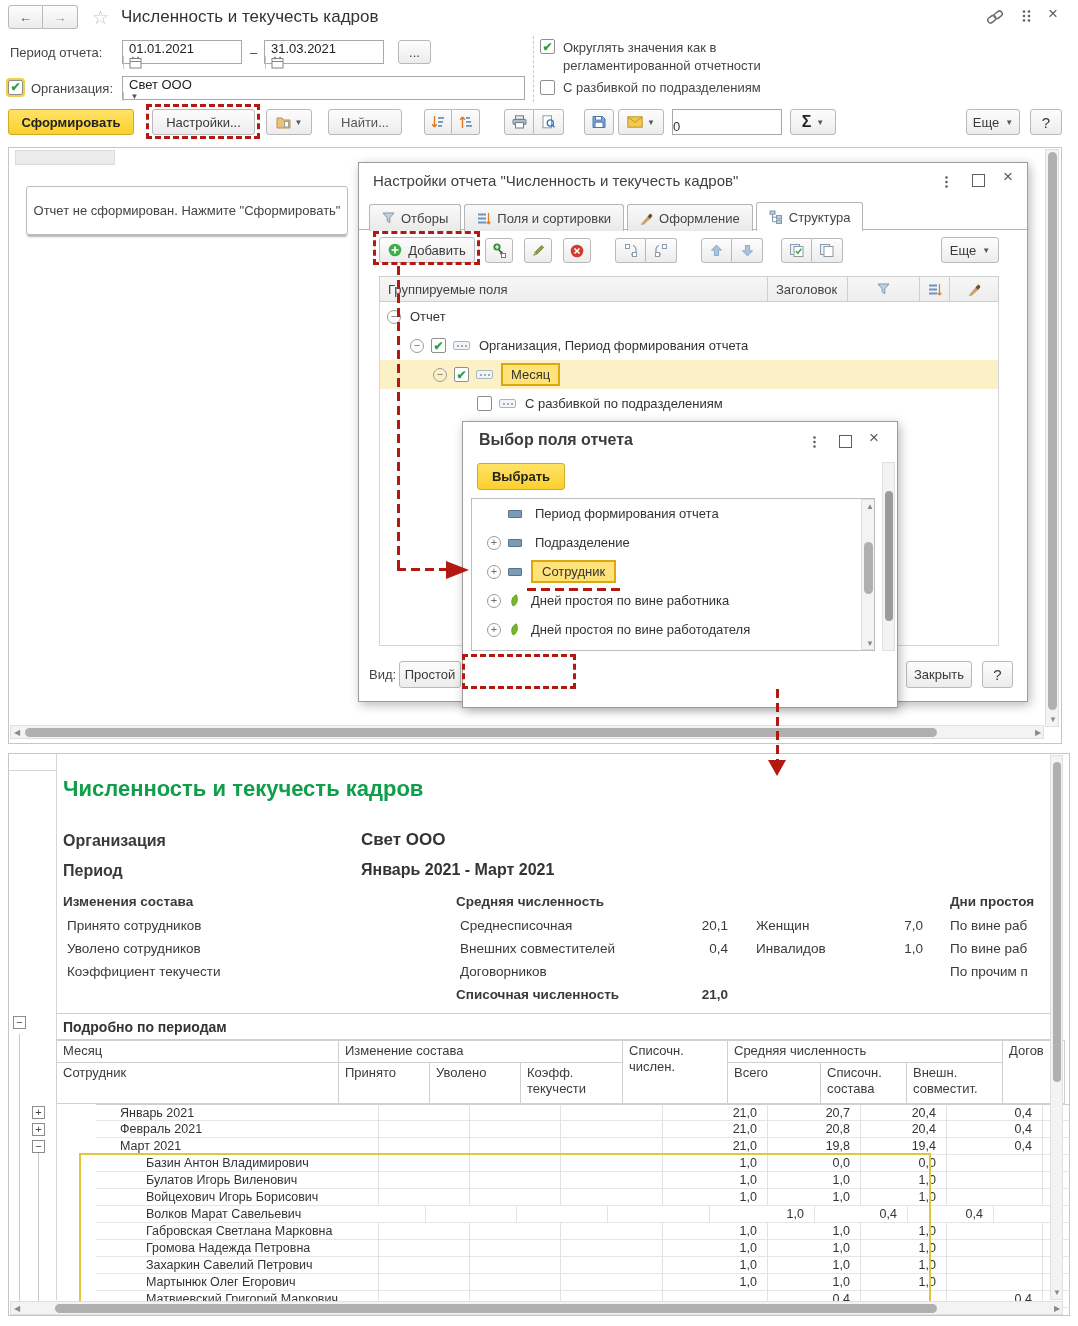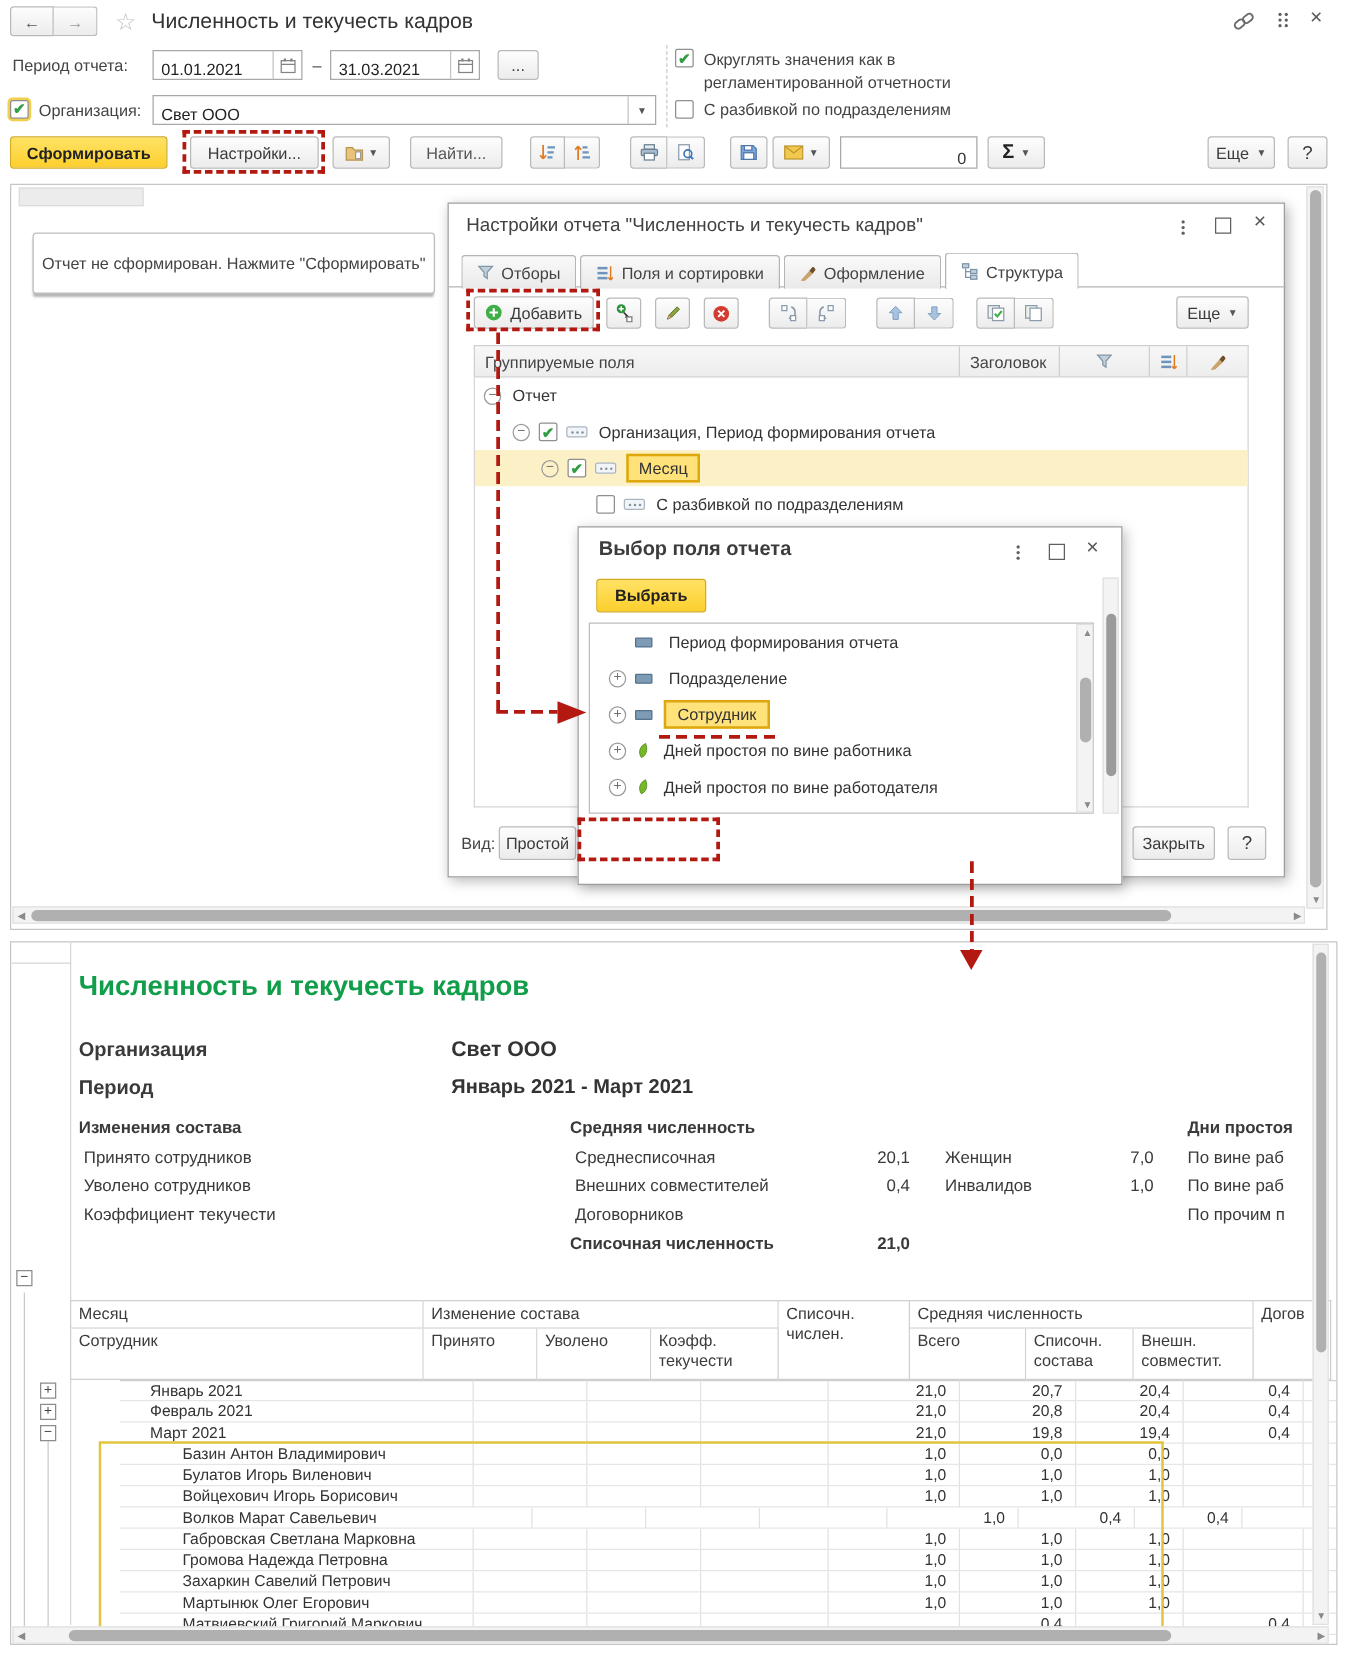--- a/index.html
+++ b/index.html
@@ -4,22 +4,22 @@
 <style>
   html,body{margin:0;padding:0;background:#fff;}
   .app{position:relative;width:1078px;height:1326px;background:#fff;overflow:hidden;
        font-family:"Liberation Sans", sans-serif;font-size:13px;color:#333;}
   .abs{position:absolute;}
   .btn{display:inline-flex;align-items:center;justify-content:center;gap:5px;
        background:linear-gradient(#fdfdfd,#ececec);border:1px solid #b9b9b9;border-radius:3px;
        font-size:13px;color:#3a3a3a;box-sizing:border-box;cursor:default;}
   .btn-yellow{background:linear-gradient(#ffe265,#fccf2d);border:1px solid #d3ab22;font-weight:bold;color:#222;}
   .iconbtn{padding:0;}
-  .inp{box-sizing:border-box;border:1px solid #a8a8a8;background:#fff;display:flex;align-items:flex-end;
-       font-size:13px;color:#222;}
+  .inp{box-sizing:border-box;border:1px solid #a8a8a8;background:#fff;display:flex;align-items:flex-start;
+       font-size:13px;color:#222;flex-direction:column;}
   .cb{width:15px;height:15px;border:1px solid #8f8f8f;border-radius:2px;background:#fff;display:inline-flex;
       align-items:center;justify-content:center;box-sizing:border-box;}
   .cb .tk{color:#2f9e44;font-size:12px;font-weight:bold;line-height:1;}
   .cb-focus{box-shadow:0 0 0 2px #f0d04c;}
   .ddarrow{font-size:8px;color:#555;}
   .vdash{width:3px;background:repeating-linear-gradient(180deg,#b31811 0 9px,rgba(0,0,0,0) 9px 14px);}
   .hdash{height:3px;background:repeating-linear-gradient(90deg,#b31811 0 9px,rgba(0,0,0,0) 9px 14px);}
   .dashrect{border:3px dashed #b31811;box-sizing:border-box;background:transparent;}
   .panel{border:1px solid #c6c6c6;background:#fff;box-sizing:border-box;}
   .dlg{background:#fff;border:1px solid #9d9d9d;box-shadow:2px 3px 10px rgba(0,0,0,.28);box-sizing:border-box;}
@@ -271,20 +271,22 @@
     <div class="abs sumlbl" style="left:747px;top:164px;">Женщин</div>
     <div class="abs sumval" style="left:844px;top:164px;width:70px;">7,0</div>
     <div class="abs sumlbl" style="left:747px;top:187px;">Инвалидов</div>
     <div class="abs sumval" style="left:844px;top:187px;width:70px;">1,0</div>
 
     <div class="abs b sumlbl" style="left:941px;top:140px;white-space:nowrap;">Дни простоя</div>
     <div class="abs sumlbl" style="left:941px;top:164px;white-space:nowrap;">По вине раб</div>
     <div class="abs sumlbl" style="left:941px;top:187px;white-space:nowrap;">По вине раб</div>
     <div class="abs sumlbl" style="left:941px;top:210px;white-space:nowrap;">По прочим п</div>
 
+    <div class="abs b" style="left:47px;top:259px;width:1007px;height:27px;border-top:1px solid #cfcfcf;border-bottom:1px solid #cfcfcf;
+                display:flex;align-items:center;padding-left:7px;box-sizing:border-box;font-size:14px;color:#333;">Подробно по периодам</div>
 
     <div class="abs hc" style="left:47px;top:286px;width:283px;height:23px;border-left:1px solid #cfcfcf;">Месяц</div>
     <div class="abs hc" style="left:330px;top:286px;width:284px;height:23px;">Изменение состава</div>
     <div class="abs hc" style="left:614px;top:286px;width:105px;height:64px;">Списочн. числен.</div>
     <div class="abs hc" style="left:719px;top:286px;width:275px;height:23px;">Средняя численность</div>
     <div class="abs hc" style="left:994px;top:286px;width:62px;height:64px;">Догов</div>
     <div class="abs hc" style="left:47px;top:309px;width:283px;height:41px;border-left:1px solid #cfcfcf;border-top:none;">Сотрудник</div>
     <div class="abs hc" style="left:330px;top:309px;width:91px;height:41px;border-top:none;">Принято</div>
     <div class="abs hc" style="left:421px;top:309px;width:91px;height:41px;border-top:none;">Уволено</div>
     <div class="abs hc" style="left:512px;top:309px;width:102px;height:41px;border-top:none;">Коэфф. текучести</div>

